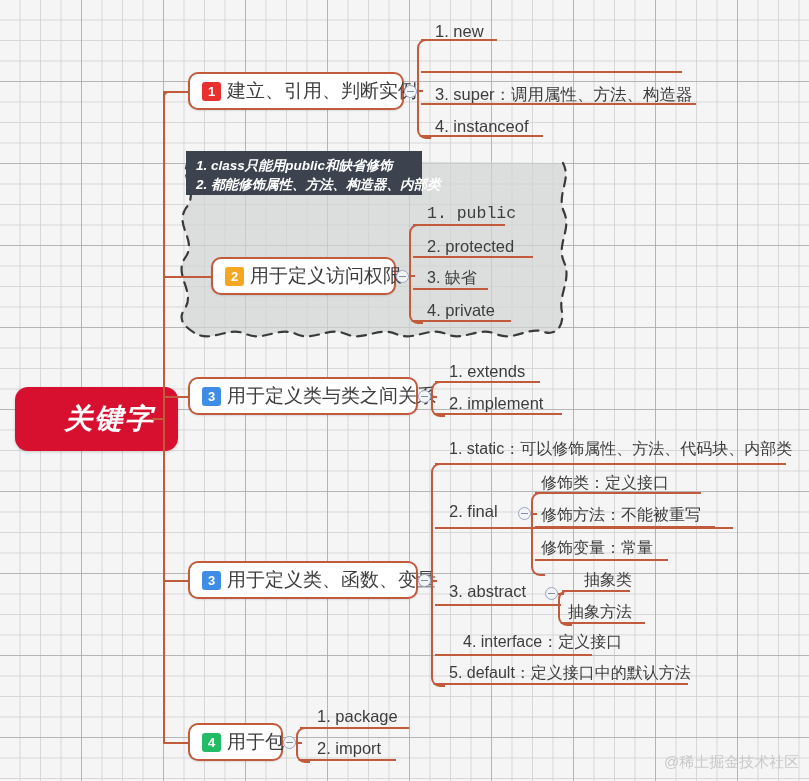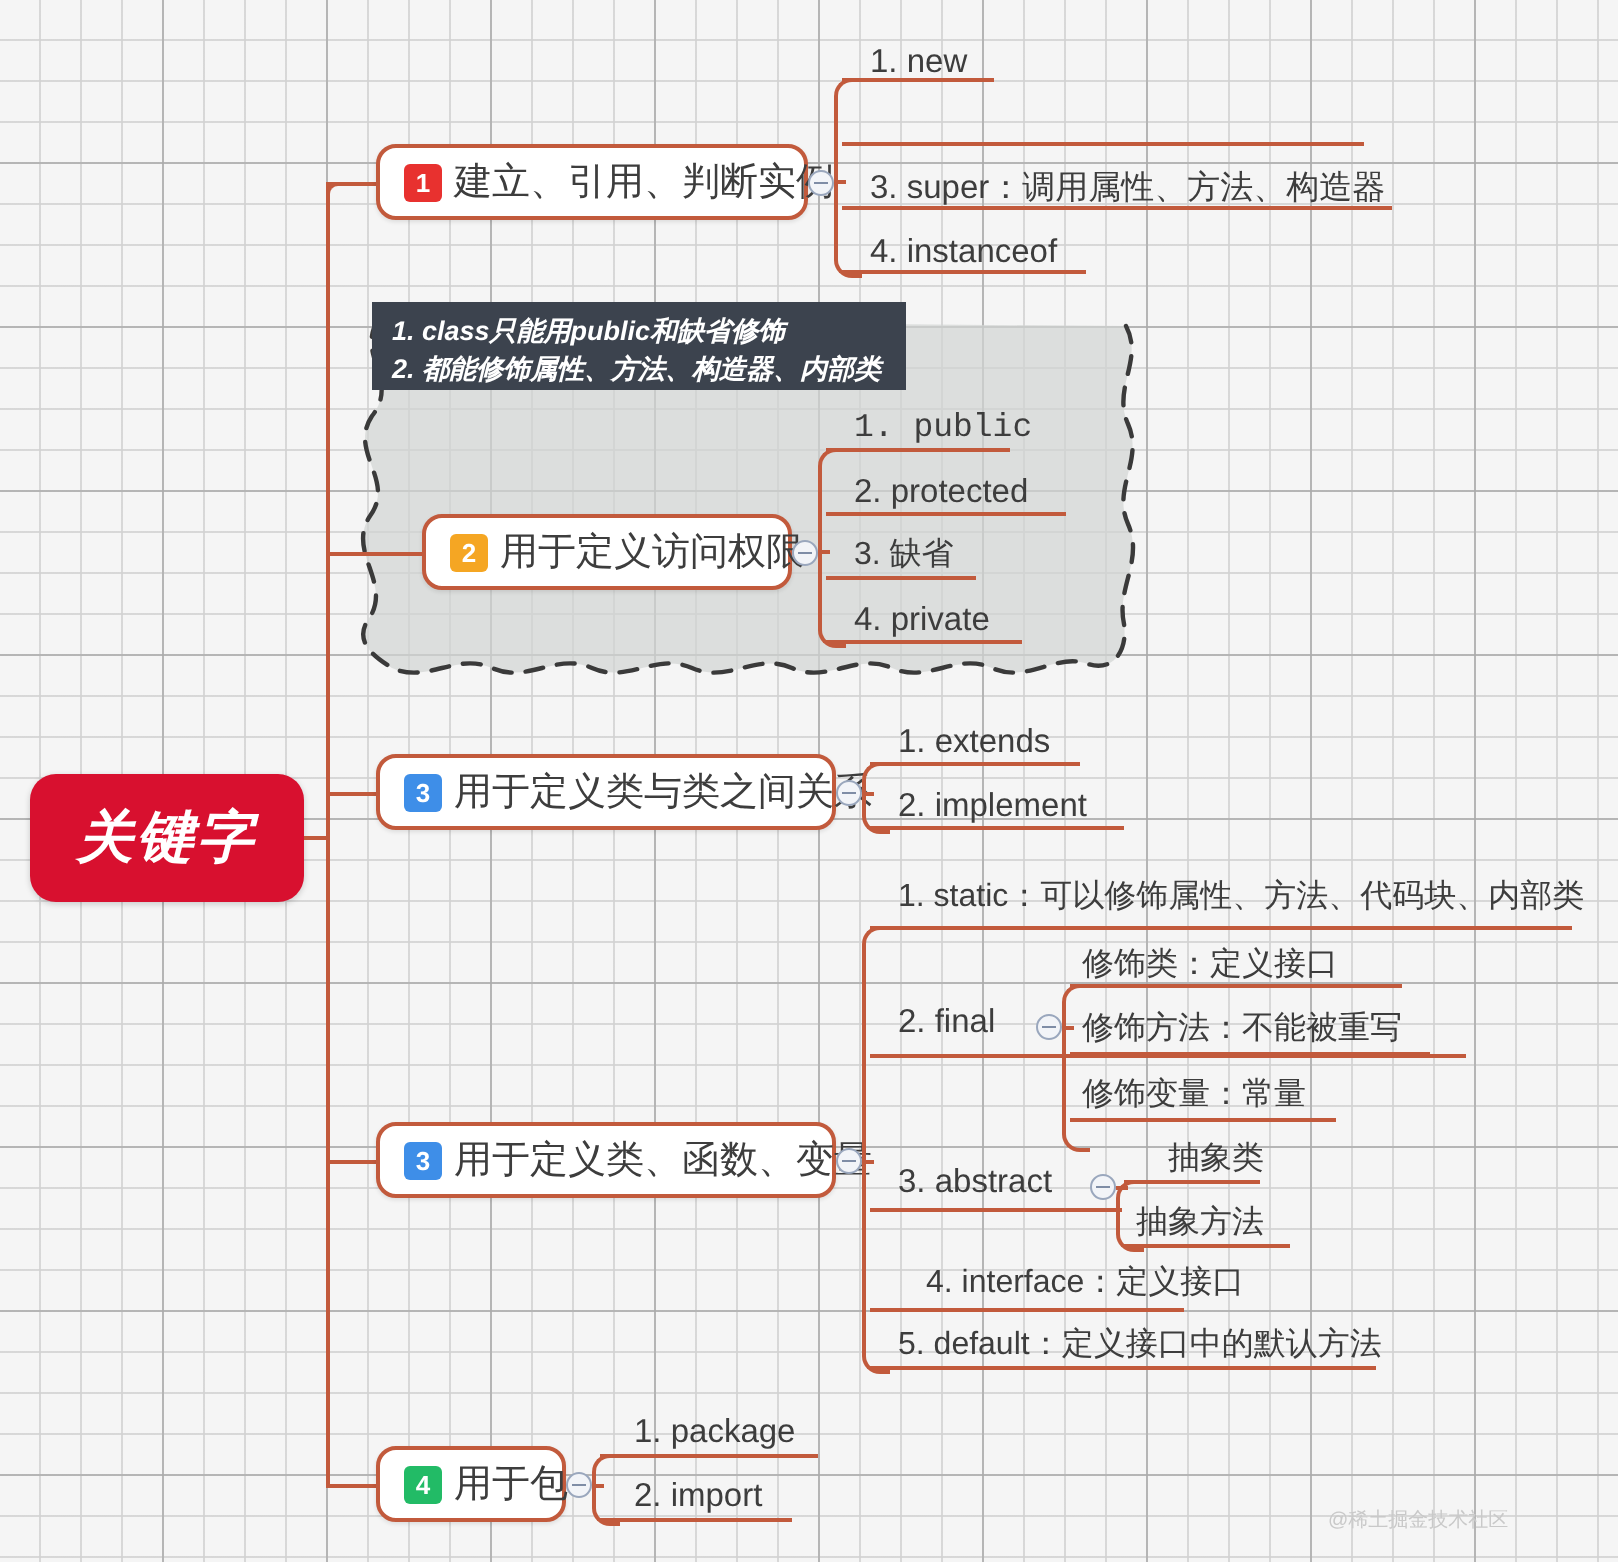--- a/index.html
+++ b/index.html
@@ -40,20 +40,21 @@
     position:absolute;
     background:#d8102f;
     border-radius:13px;
     color:#fff;
     font-weight:bold;
     font-style:italic;
     font-size:28px;
     letter-spacing:2px;
     display:flex;align-items:center;justify-content:center;
     box-shadow:0 1px 3px rgba(0,0,0,.18);
+    padding-left:26px;
   }
   
   .branch-node{
     position:absolute;
     background:#ffffff;
     border:2px solid #c25a3c;
     border-radius:10px;
     display:flex;align-items:center;
     padding:0 12px;
     box-sizing:border-box;
@@ -110,21 +111,21 @@
     box-sizing:border-box;
   }
   .collapse::after{
     content:"";position:absolute;left:2px;top:5px;
     width:7px;height:1px;background:#7f8da6;
   }
   
   .watermark{
     position:absolute;
     color:#c9c9c9;
-    font-size:10px;
+    font-size:15px;
     white-space:nowrap;
   }
 </style>
 </head>
 <body>
 
 <div id="canvas">
 
   <svg class="summary-svg" width="809" height="781">
     <path d="M 189 160
@@ -138,21 +139,21 @@
              C 364 342, 378 326, 396 334
              C 414 342, 428 326, 446 334
              C 464 342, 478 326, 496 334
              C 514 342, 528 326, 544 332
              C 556 336, 564 326, 562 312
              C 558 294, 572 280, 564 262
              C 556 244, 572 230, 564 212
              C 556 194, 572 180, 563 163" fill="#d2d4d3" fill-opacity="0.70" stroke="#3a3a3a" stroke-width="2.2" stroke-dasharray="9 7" stroke-linecap="round"></path>
   </svg>
 
-  <div class="note-box" style="left:186px;top:151px;width:267px;height:44px;">
+  <div class="note-box" style="left:186px;top:151px;width:236px;height:44px;">
     <div>1. class只能用public和缺省修饰</div>
     <div>2. 都能修饰属性、方法、构造器、内部类</div>
   </div>
 
   <div class="root-node" style="left:15px;top:387px;width:137px;height:64px;">
     <span>关键字</span>
   </div>
 
   <div class="hline" style="left:152px;top:418px;width:12px;"></div>
   <div class="vline" style="left:163px;top:93px;height:651px;"></div>

